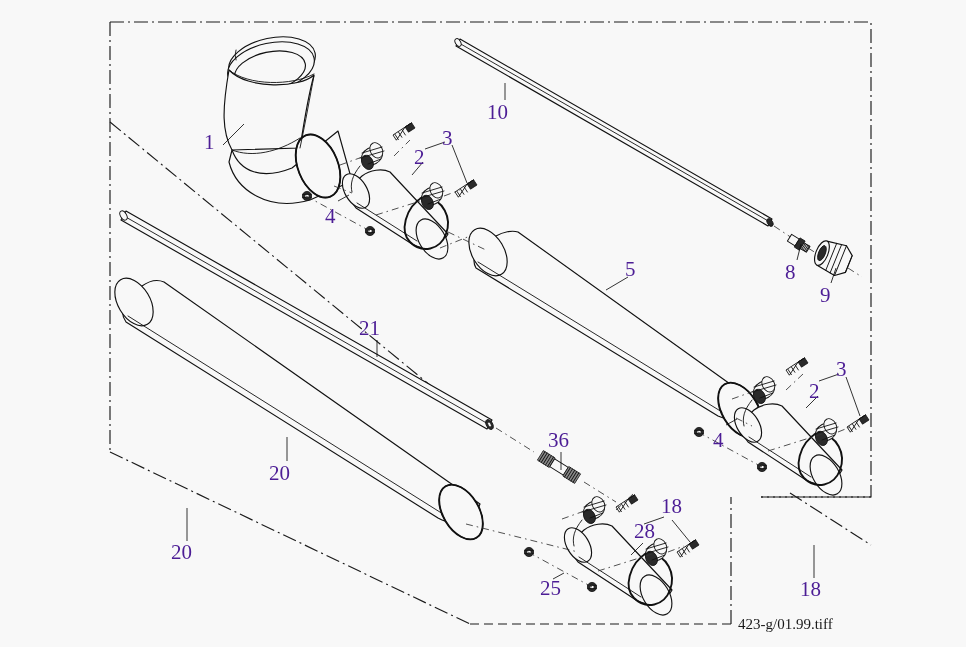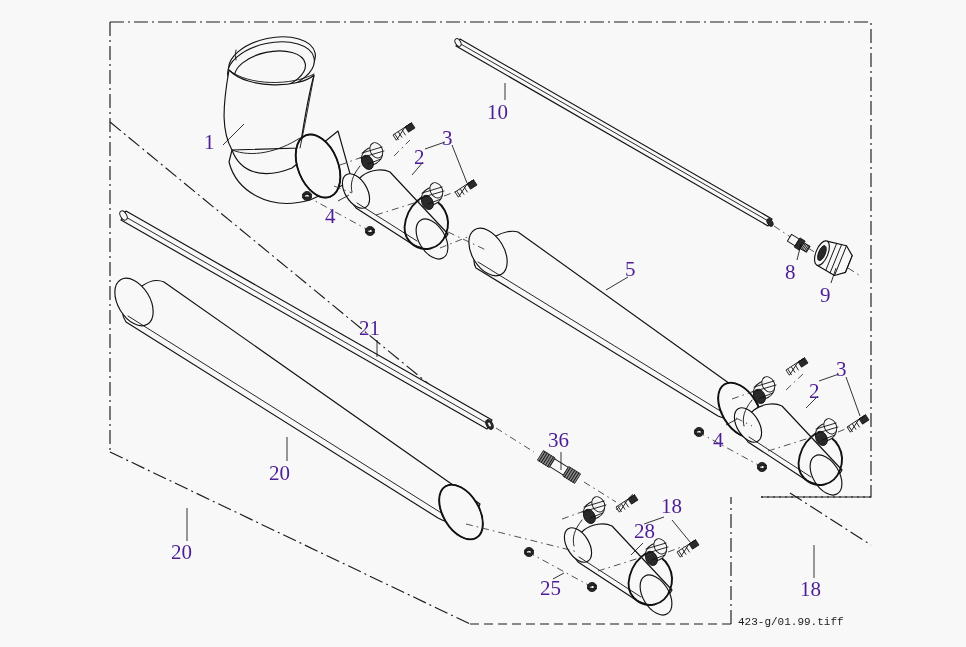--- a/index.html
+++ b/index.html
@@ -29,22 +29,22 @@
     font-family: Liberation Serif, serif;
     font-size: 21px;
     font-weight: 400;
     color: #4c1d95;
     line-height: 1;
     white-space: nowrap;
     letter-spacing: 0px;
   }
   .filename {
     position: absolute;
-    font-family: Liberation Mono, monospace;
-    font-size: 11px;
+    font-family: Liberation Serif, serif;
+    font-size: 15px;
     color: #1a1a1a;
     white-space: nowrap;
   }
 </style>
 </head>
 <body>
 
 <div id="diagram-root">
 
   <svg id="diagram-svg" viewBox="0 0 966 647">

